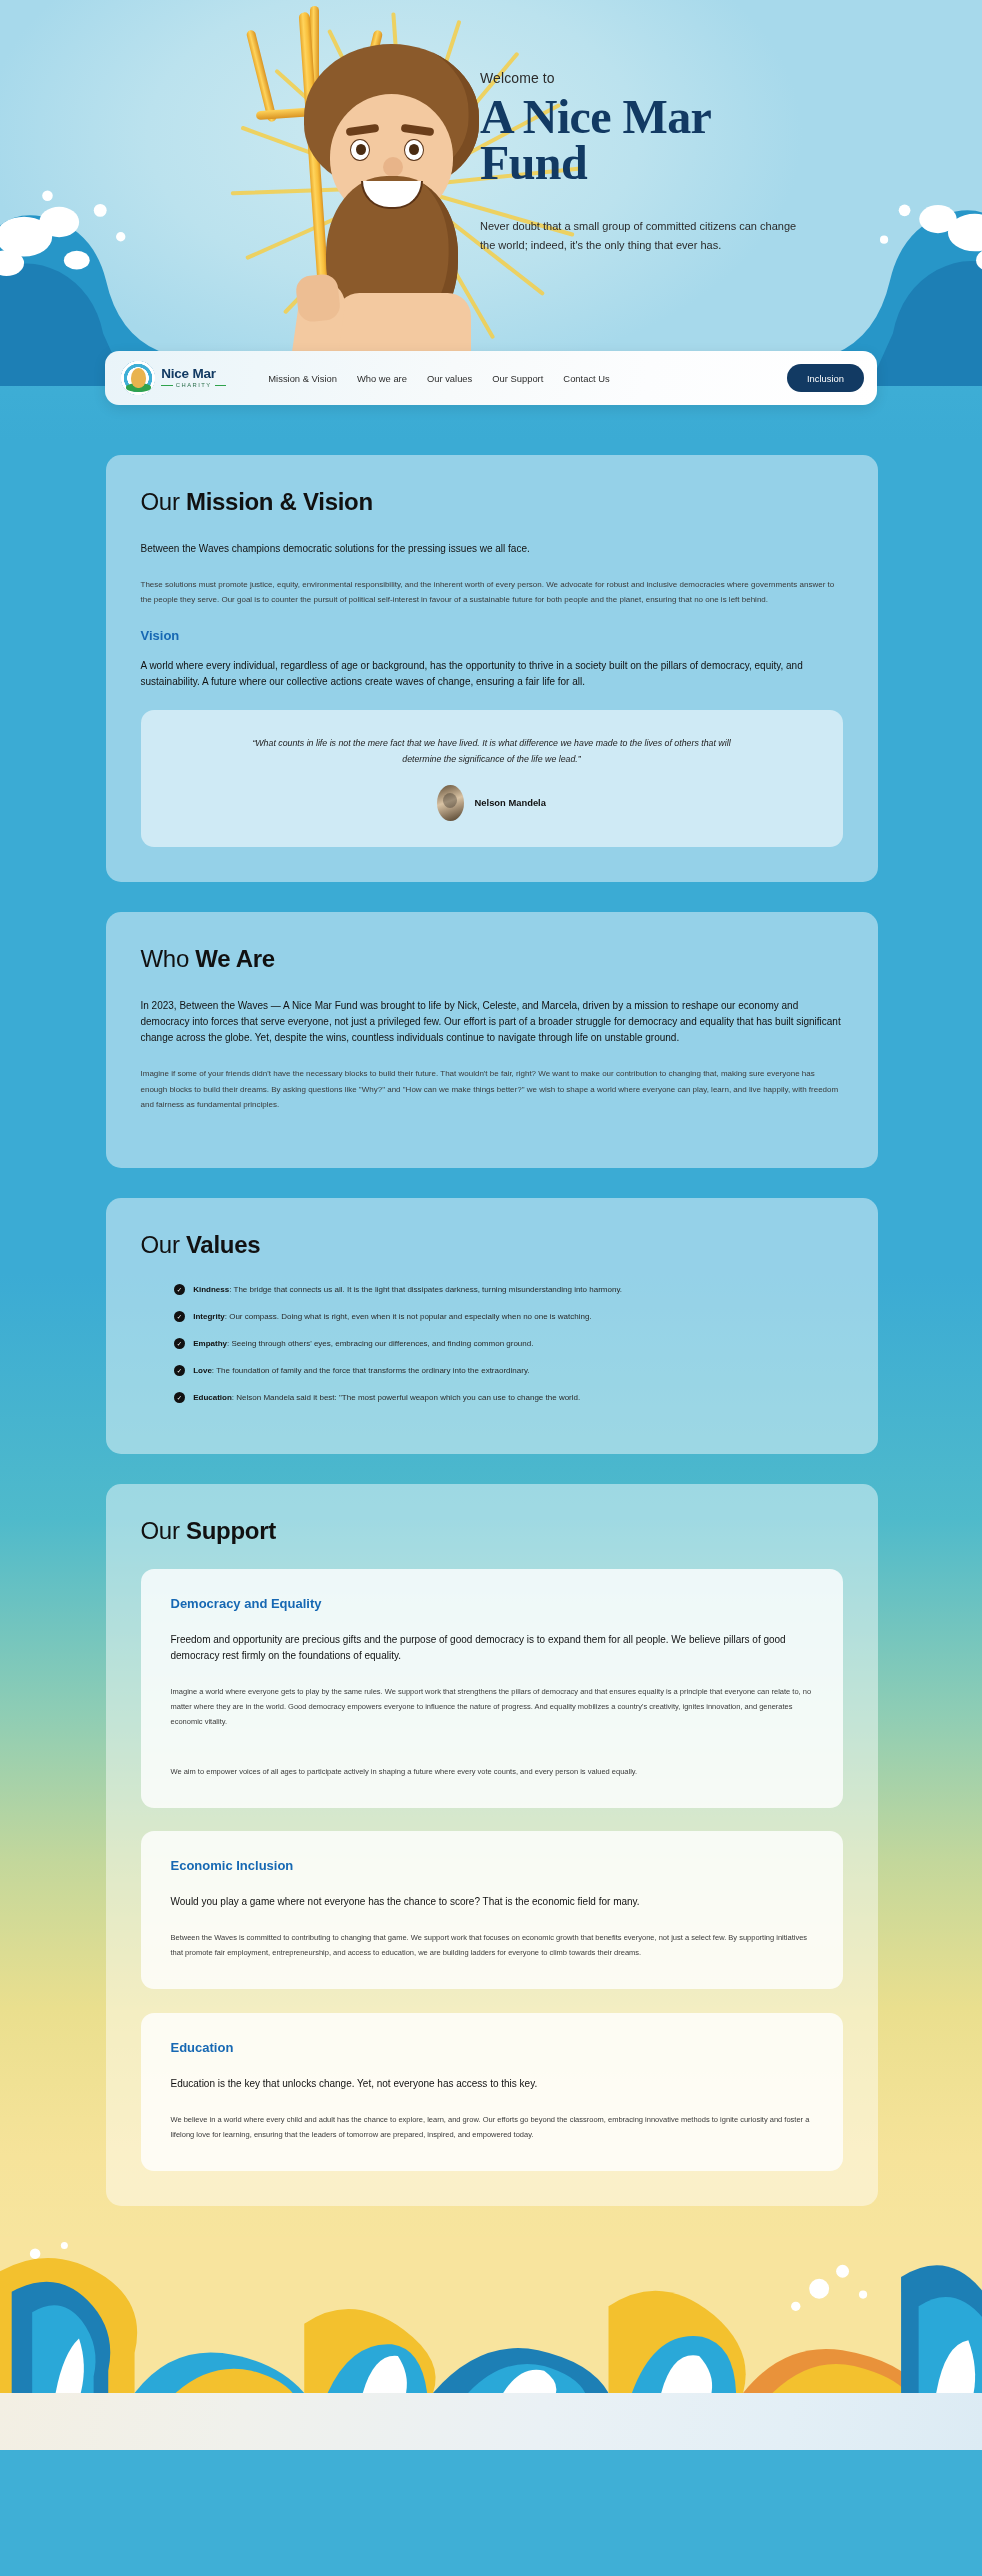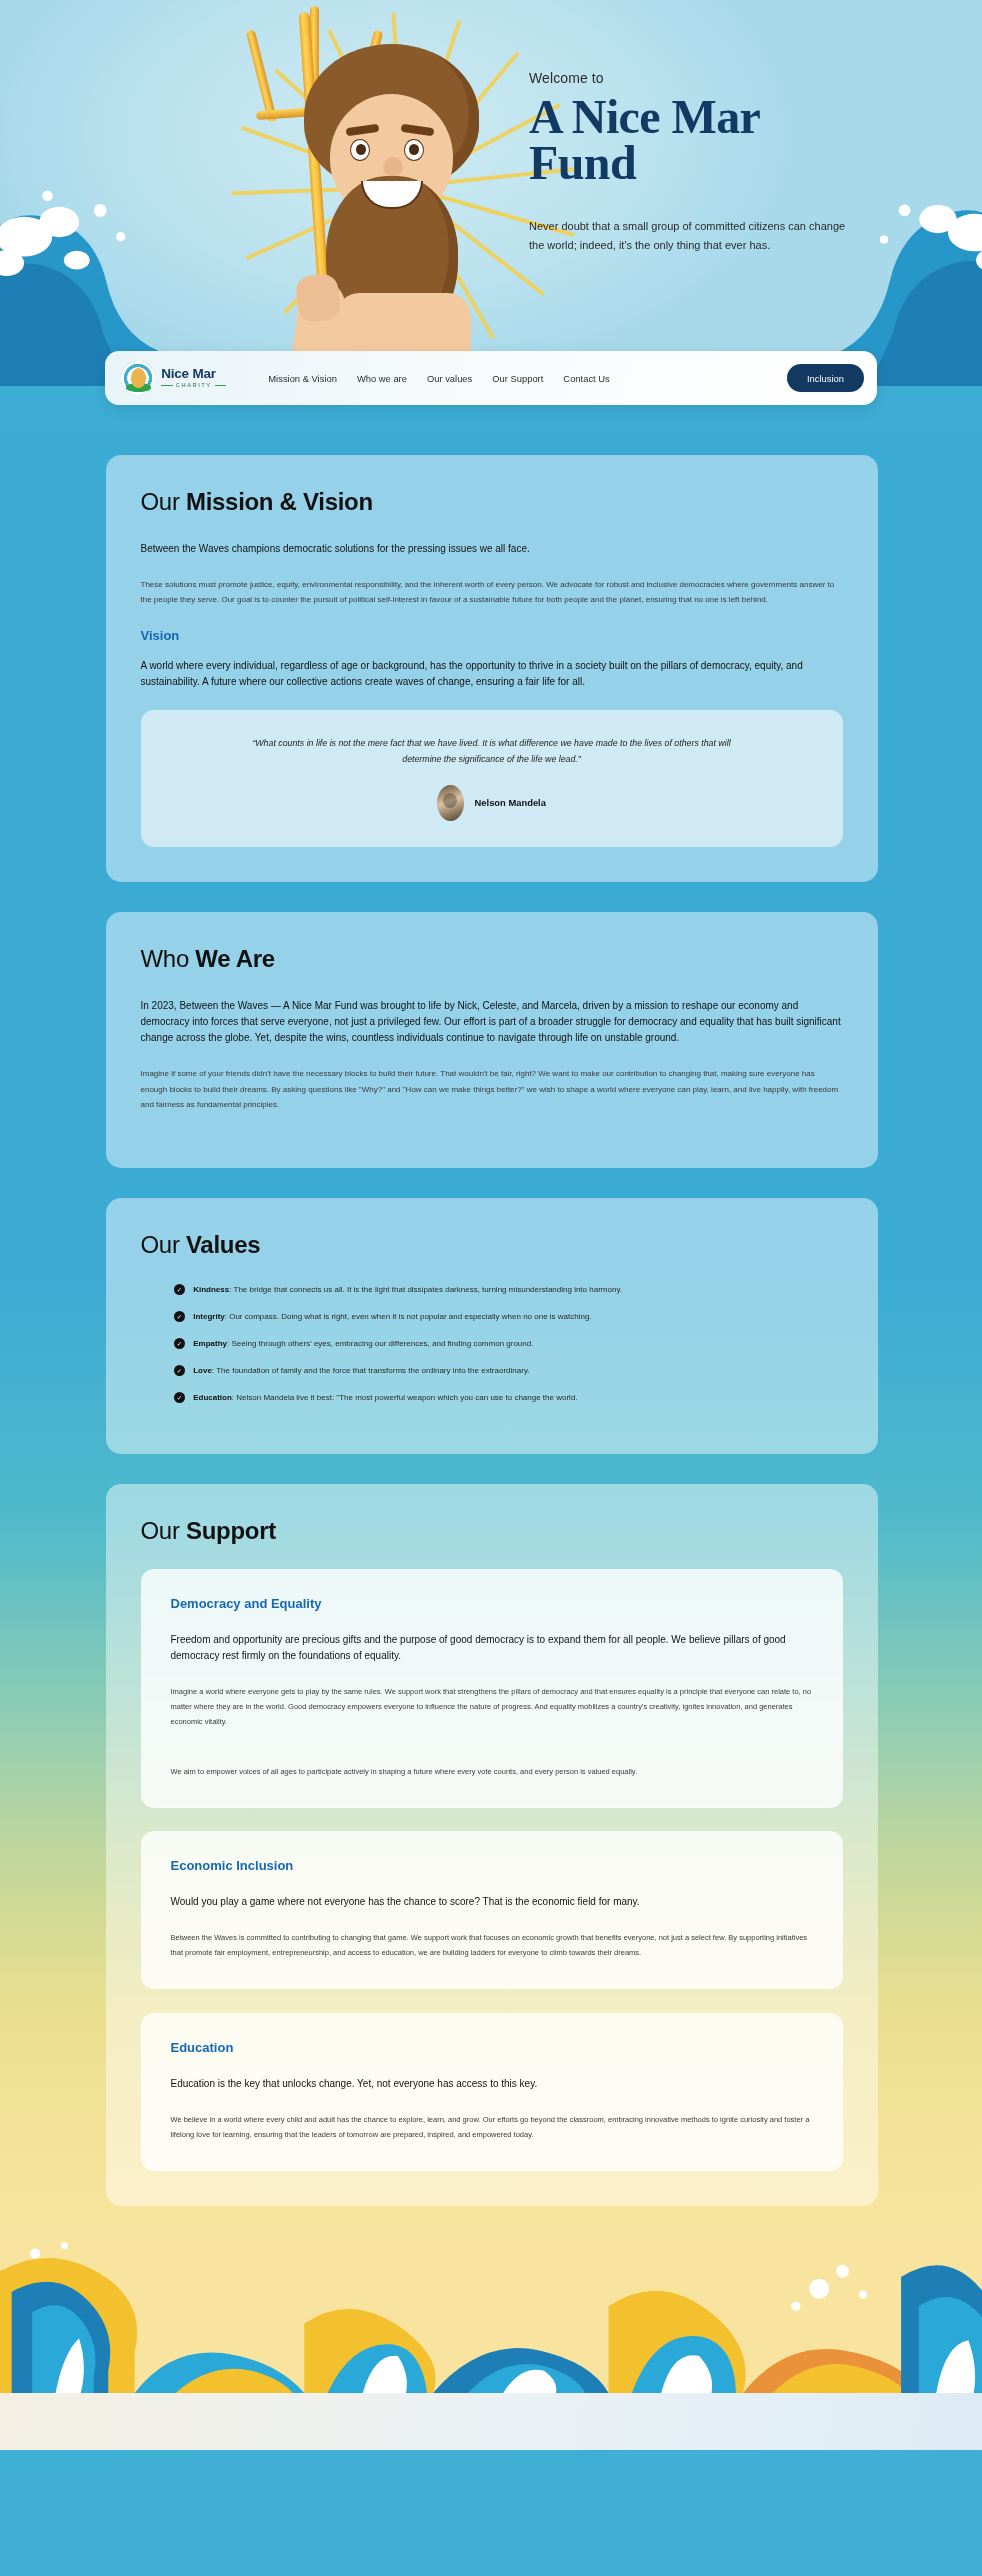--- a/index.html
+++ b/index.html
@@ -111,21 +111,21 @@
   .hand {
     position:absolute; left:104px; top:269px; width:42px; height:46px;
     background:#EDBE93; border-radius:15px; transform:rotate(-6deg);
   }
   .shorts {
     position:absolute; left:151px; top:373px; width:120px; height:35px;
     background:#F6C445; border-radius:7px;
   }
 
   .hero-text {
-    position:absolute; left:529px; top:70px; width:374px; z-index:5;
+    position:absolute; left:480px; top:70px; width:374px; z-index:5;
   }
   .welcome-to { font-size:14px; color:#2b2b2b; margin-bottom:8.2px; letter-spacing:0.1px;}
   .hero-title {
     font-family:"Liberation Serif", serif;
     font-weight:700; font-size:48px; line-height:.95; color:#123A63;
     letter-spacing:-0.6px;
   }
   .hero-sub {
     margin-top:32px; font-size:11px; line-height:1.65; color:#2b2b2b; max-width:328px;
   }
@@ -415,21 +415,21 @@
         <li>
           <span class="check-icon">✓</span>
           <span><b>Empathy</b><span>: Seeing through others' eyes, embracing our differences, and finding common ground.</span></span>
         </li>
         <li>
           <span class="check-icon">✓</span>
           <span><b>Love</b><span>: The foundation of family and the force that transforms the ordinary into the extraordinary.</span></span>
         </li>
         <li>
           <span class="check-icon">✓</span>
-          <span><b>Education</b><span>: Nelson Mandela live it best: "The most powerful weapon which you can use to change the world.</span></span>
+          <span><b>Education</b><span>: Nelson Mandela said it best: "The most powerful weapon which you can use to change the world.</span></span>
         </li>
       </ul>
     </section>
 
     <section class="section-card">
       <h2 class="section-title">
         <span>Our </span><b>Support</b>
       </h2>
 
       <div class="support-card">

